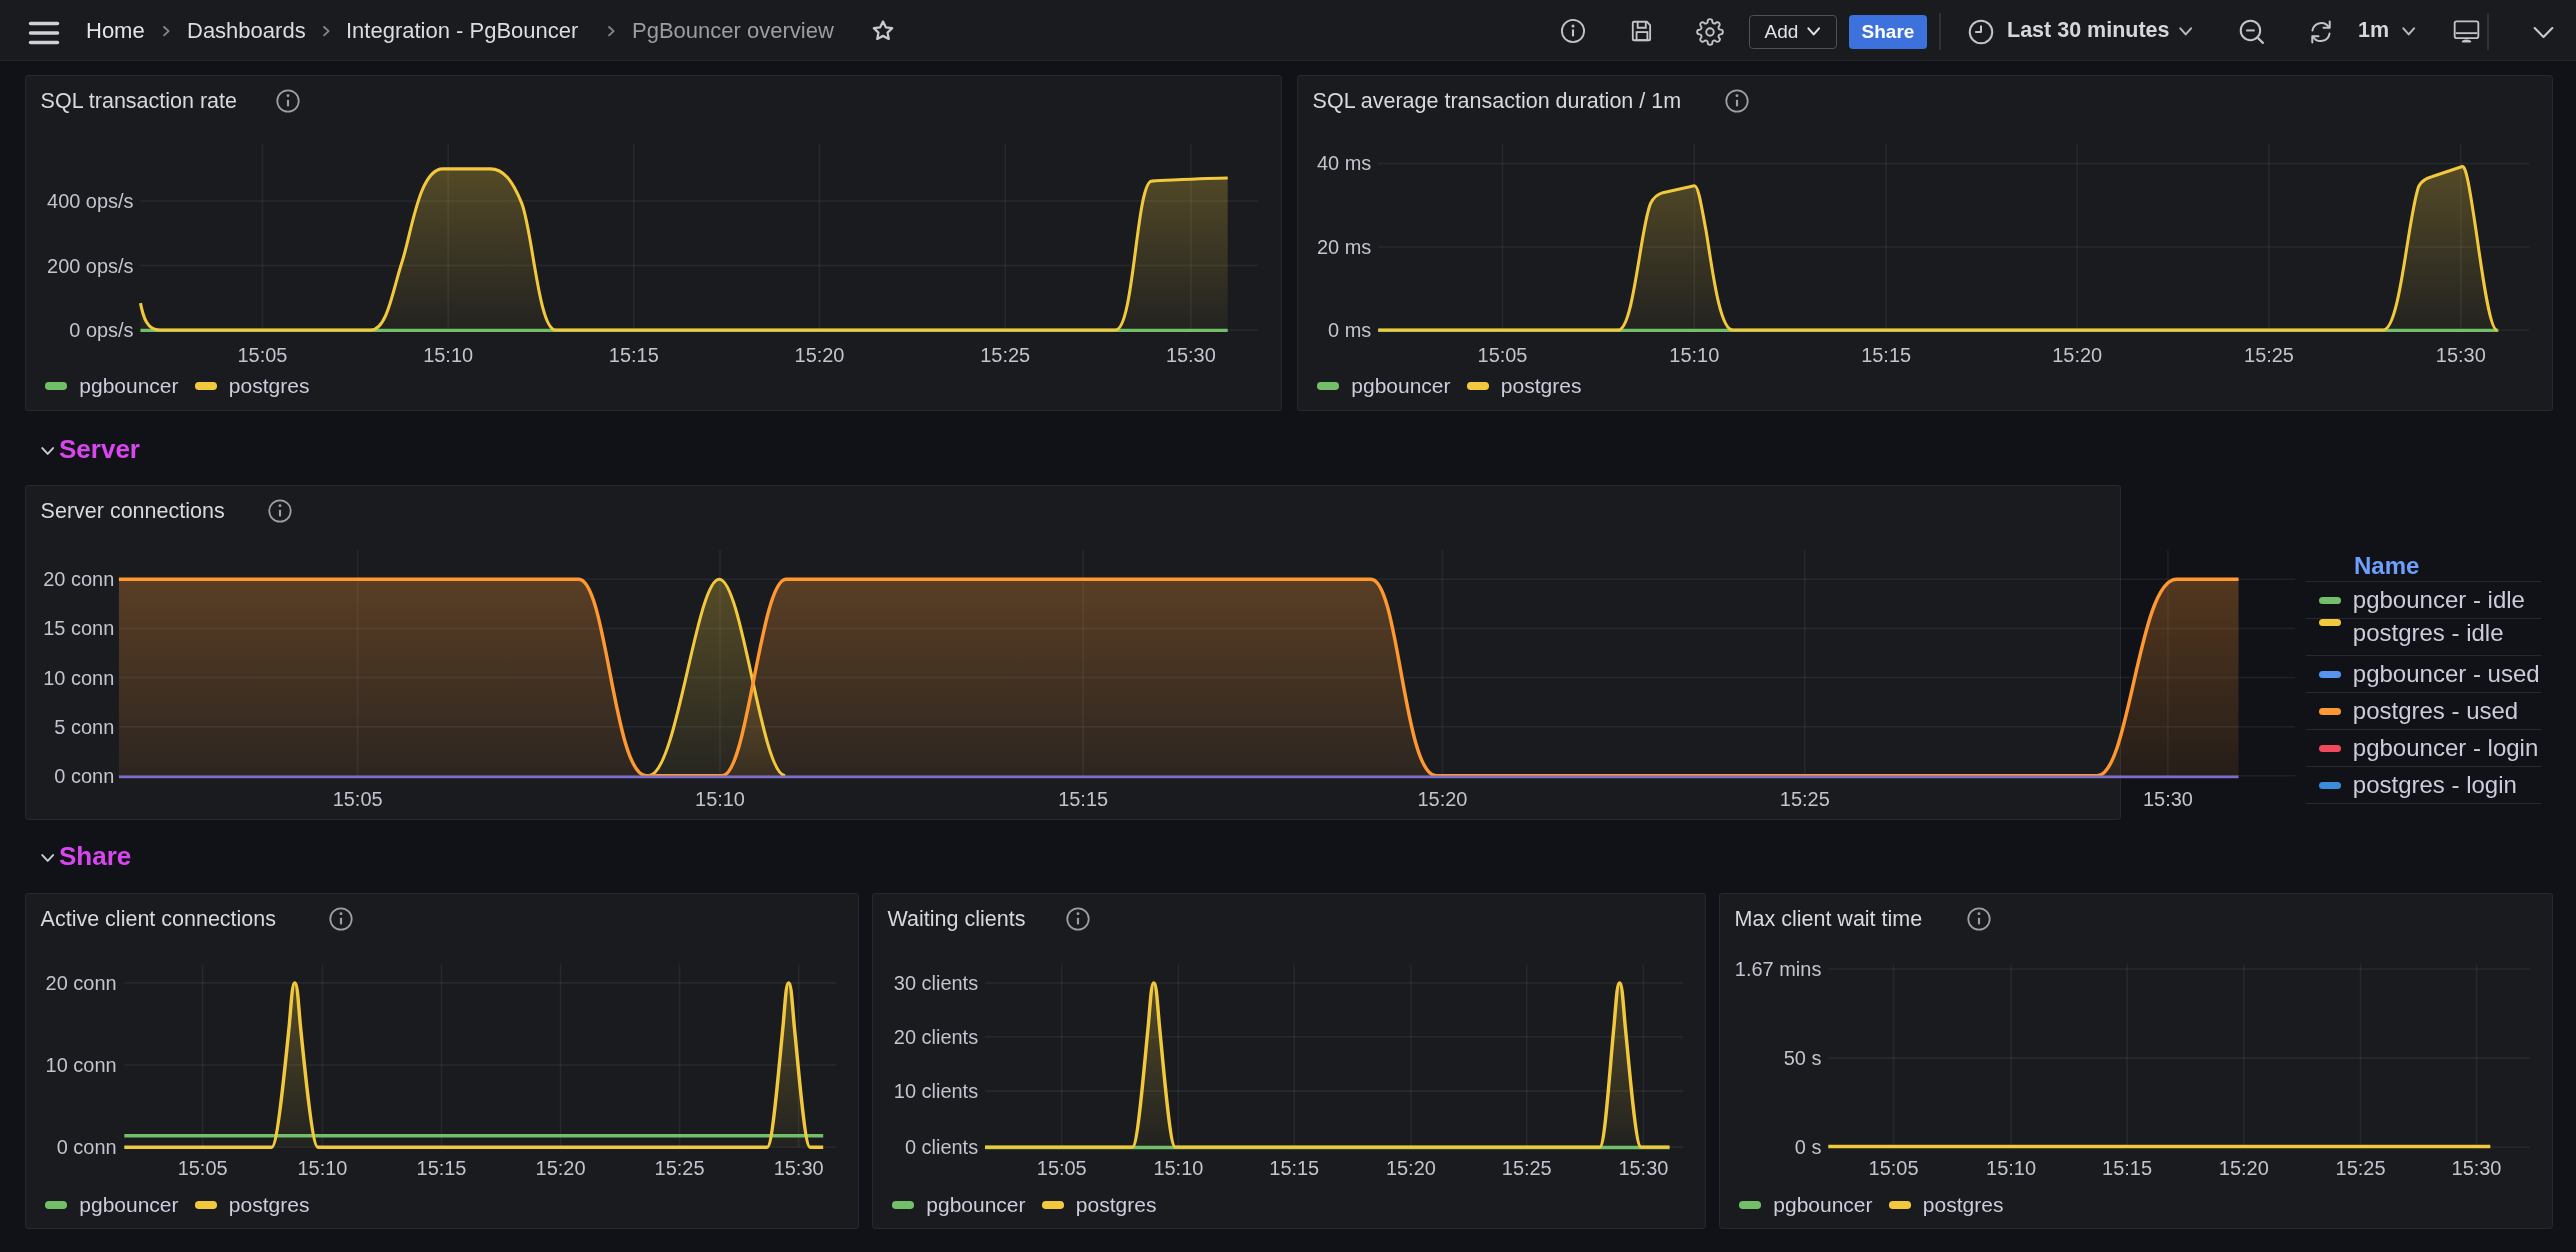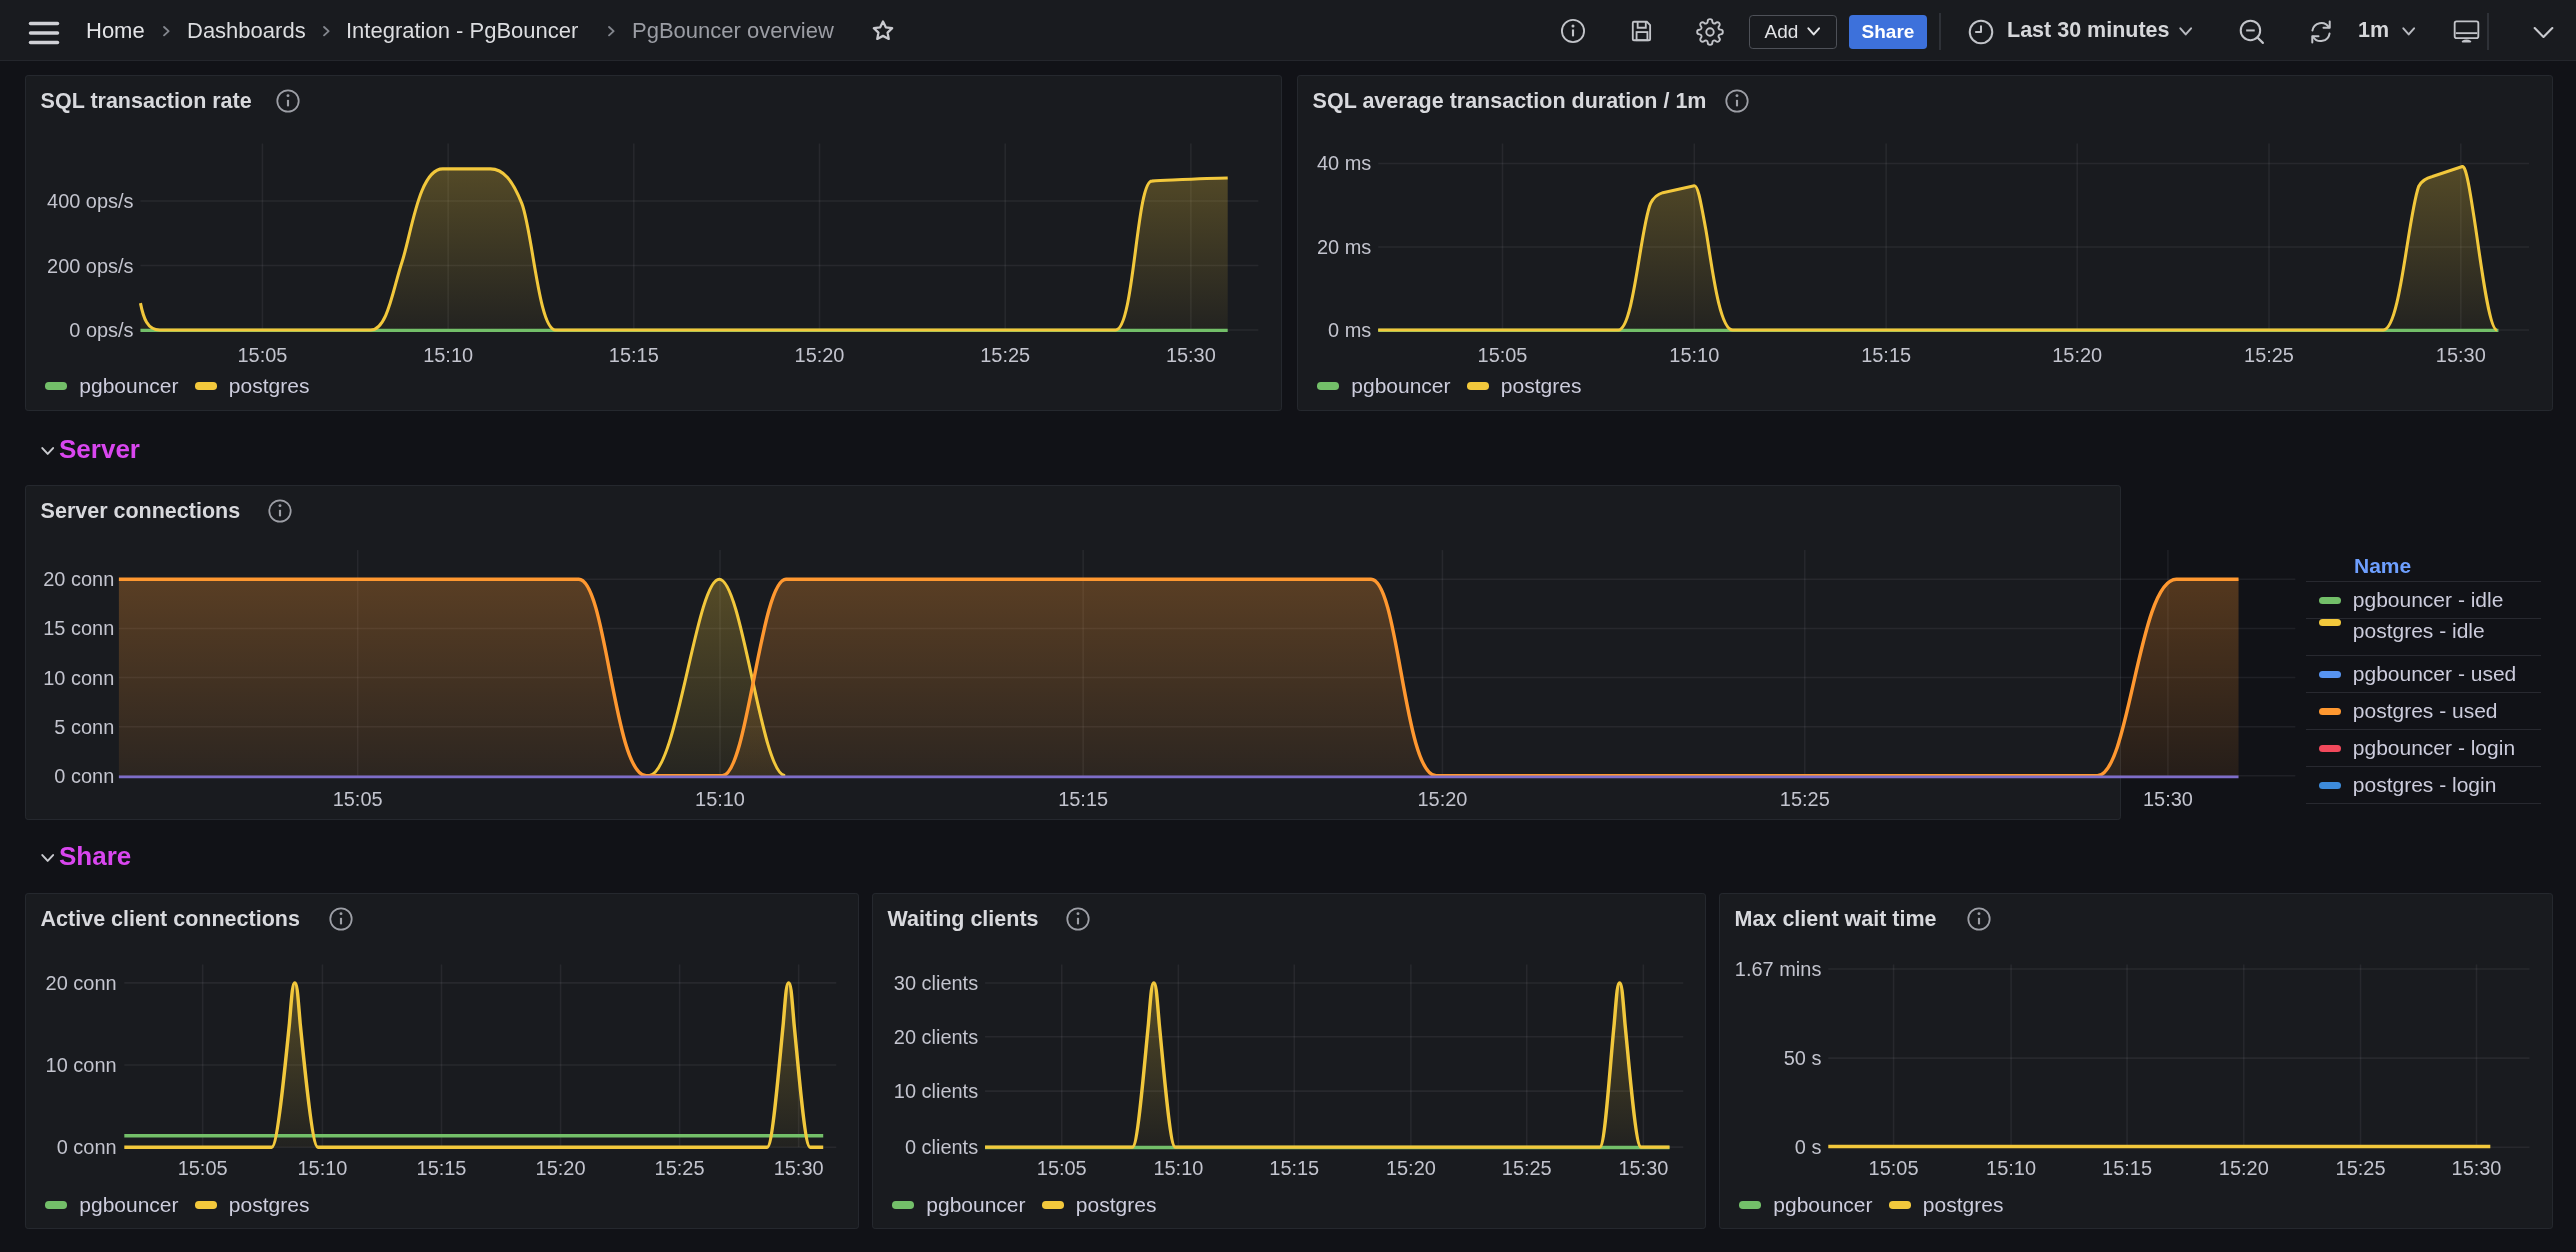--- a/index.html
+++ b/index.html
@@ -1,16 +1,16 @@
 <!DOCTYPE html>
 <html style="font-size:12.3px"><head><meta charset="utf-8"><style>
 *{box-sizing:border-box;margin:0;padding:0}
 html,body{width:2576px;height:1253px;background:#111217;font-family:"Liberation Sans",sans-serif;overflow:hidden;position:relative}
 .panel{position:absolute;background:#191b1f;border:1.5px solid #25282e;border-radius:3.1px}
-.ptitle{position:absolute;left:14.6px;top:13px;font-size:21.5px;font-weight:700;color:#d8d9dd;white-space:nowrap}
+.ptitle{position:absolute;left:14.6px;top:13px;font-size:21.5px;font-weight:400;color:#d8d9dd;white-space:nowrap}
 .nav{position:absolute;left:0;top:0;width:2576px;height:61px;background:#191b1f;border-bottom:1.5px solid #24262c}
 .crumb{position:absolute;top:0;height:61px;display:flex;align-items:center;font-size:22px;white-space:nowrap}
 .sech{position:absolute;font-size:26px;font-weight:700;color:#d946ef}
 </style></head><body>
 <div class="nav">
     <svg width="32" height="26" viewBox="0 0 42 34" style="position:absolute;left:28px;top:20px">
       <rect x="1" y="2.3" width="40" height="4.4" rx="2.2" fill="#d0d1d6"></rect>
       <rect x="1" y="14.8" width="40" height="4.4" rx="2.2" fill="#d0d1d6"></rect>
       <rect x="1" y="27.3" width="40" height="4.4" rx="2.2" fill="#d0d1d6"></rect>
     </svg>
@@ -211,21 +211,21 @@
       <text x="115" y="244" text-anchor="end" dominant-baseline="central" font-size="26" fill="#c3c4ce">10 conn</text>
       <text x="115" y="308" text-anchor="end" dominant-baseline="central" font-size="26" fill="#c3c4ce">5 conn</text>
       <text x="115" y="372" text-anchor="end" dominant-baseline="central" font-size="26" fill="#c3c4ce">0 conn</text>
       <text x="432" y="402" text-anchor="middle" dominant-baseline="central" font-size="26" fill="#c3c4ce">15:05</text>
       <text x="904" y="402" text-anchor="middle" dominant-baseline="central" font-size="26" fill="#c3c4ce">15:10</text>
       <text x="1377" y="402" text-anchor="middle" dominant-baseline="central" font-size="26" fill="#c3c4ce">15:15</text>
       <text x="1845" y="402" text-anchor="middle" dominant-baseline="central" font-size="26" fill="#c3c4ce">15:20</text>
       <text x="2317" y="402" text-anchor="middle" dominant-baseline="central" font-size="26" fill="#c3c4ce">15:25</text>
       <text x="2790" y="402" text-anchor="middle" dominant-baseline="central" font-size="26" fill="#c3c4ce">15:30</text>
     </svg>
-    <div style="position:absolute;left:2280px;top:65px;width:235px;font-size:21px;color:#ccccdc">
+    <div style="position:absolute;left:2280px;top:65px;width:235px;font-size:24px;color:#ccccdc">
       <div style="height:30px;display:flex;align-items:center;padding-left:48px;color:#6e9fff;font-weight:700">Name</div>
       <div style="height:37px;display:flex;align-items:center;border-top:0.8px solid rgba(204,204,220,0.13)"><span style="display:inline-block;width:21.5px;height:7px;border-radius:3.5px;background:#73bf69;margin:0 12.3px 0 13px"></span>pgbouncer - idle</div>
       <div style="height:37px;display:flex;align-items:flex-start;border-top:0.8px solid rgba(204,204,220,0.13)"><span style="display:inline-block;width:21.5px;height:7px;border-radius:3.5px;background:#f2c83c;margin:0 12.3px 0 13px"></span>postgres - idle</div>
       <div style="height:37px;display:flex;align-items:center;border-top:0.8px solid rgba(204,204,220,0.13)"><span style="display:inline-block;width:21.5px;height:7px;border-radius:3.5px;background:#5794f2;margin:0 12.3px 0 13px"></span>pgbouncer - used</div>
       <div style="height:37px;display:flex;align-items:center;border-top:0.8px solid rgba(204,204,220,0.13)"><span style="display:inline-block;width:21.5px;height:7px;border-radius:3.5px;background:#ff9830;margin:0 12.3px 0 13px"></span>postgres - used</div>
       <div style="height:37px;display:flex;align-items:center;border-top:0.8px solid rgba(204,204,220,0.13)"><span style="display:inline-block;width:21.5px;height:7px;border-radius:3.5px;background:#f2495c;margin:0 12.3px 0 13px"></span>pgbouncer - login</div>
       <div style="height:37px;display:flex;align-items:center;border-top:0.8px solid rgba(204,204,220,0.13)"><span style="display:inline-block;width:21.5px;height:7px;border-radius:3.5px;background:#3d8bdb;margin:0 12.3px 0 13px"></span>postgres - login</div>
       <div style="border-top:0.8px solid rgba(204,204,220,0.13)"></div>
     </div>
   </div>

